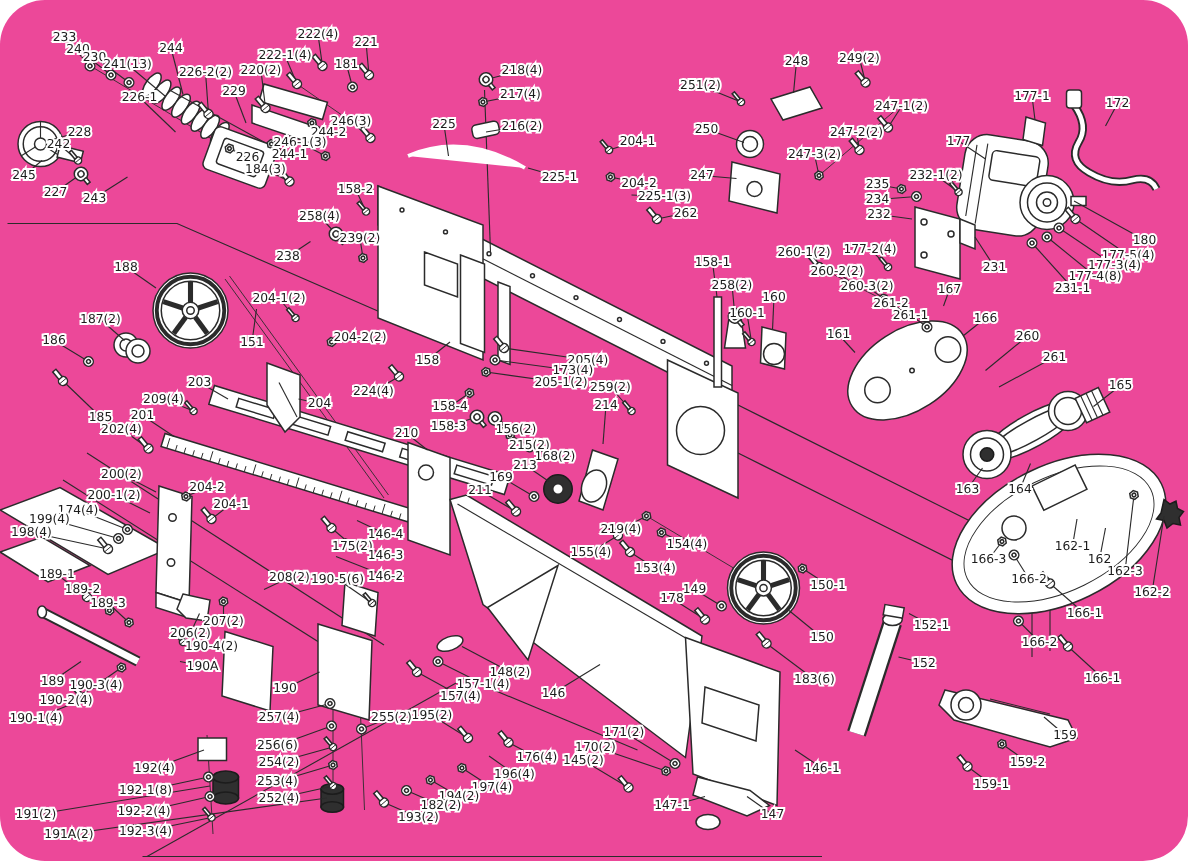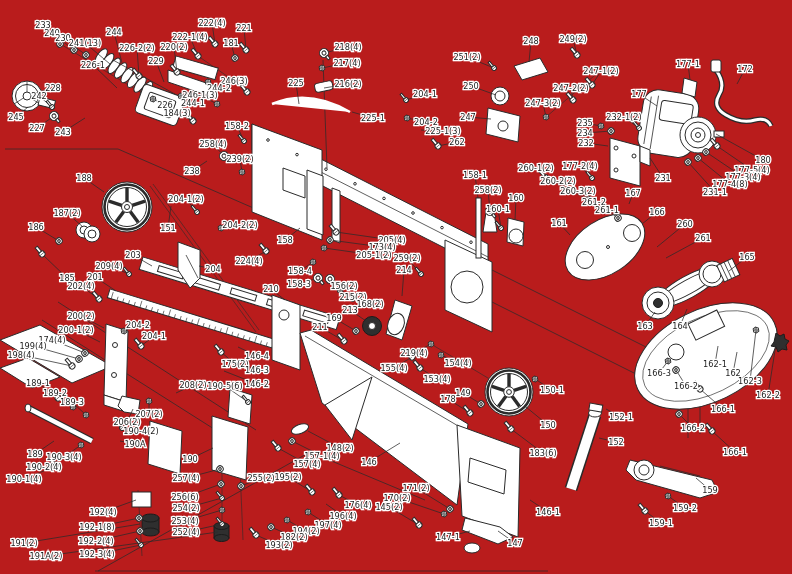--- a/index.html
+++ b/index.html
@@ -1,16 +1,16 @@
 <!DOCTYPE html>
 <html><head>
 <meta charset="utf-8">
 <style>
   html,body{margin:0;padding:0;background:#fff;}
-  #stage{position:relative;width:792px;height:574px;background:#b91c1c;overflow:hidden;}
+  #stage{position:relative;width:792px;height:574px;background:#ec4899;overflow:hidden;border-radius:30px;}
   svg{display:block;}
   .lbl{font-family:"DejaVu Sans",sans-serif;font-size:8.2px;fill:#1c1c1c;paint-order:stroke;stroke:#ffffff;stroke-width:2.6px;font-weight:400;}
   .ln{stroke:#2b2b2b;stroke-width:.75;fill:none;}
   .shape{stroke:#2b2b2b;stroke-width:1;fill:#fff;}
   .thin{stroke:#2b2b2b;stroke-width:.6;fill:none;}
   .dark{fill:#2f2f2f;stroke:#1c1c1c;}
 </style>
 </head>
 <body>
 

